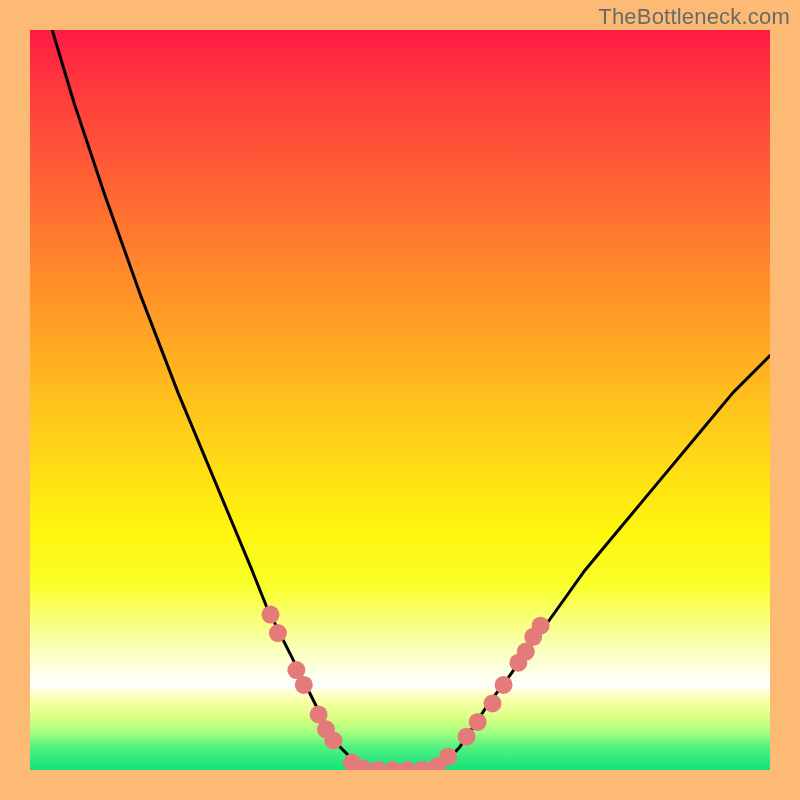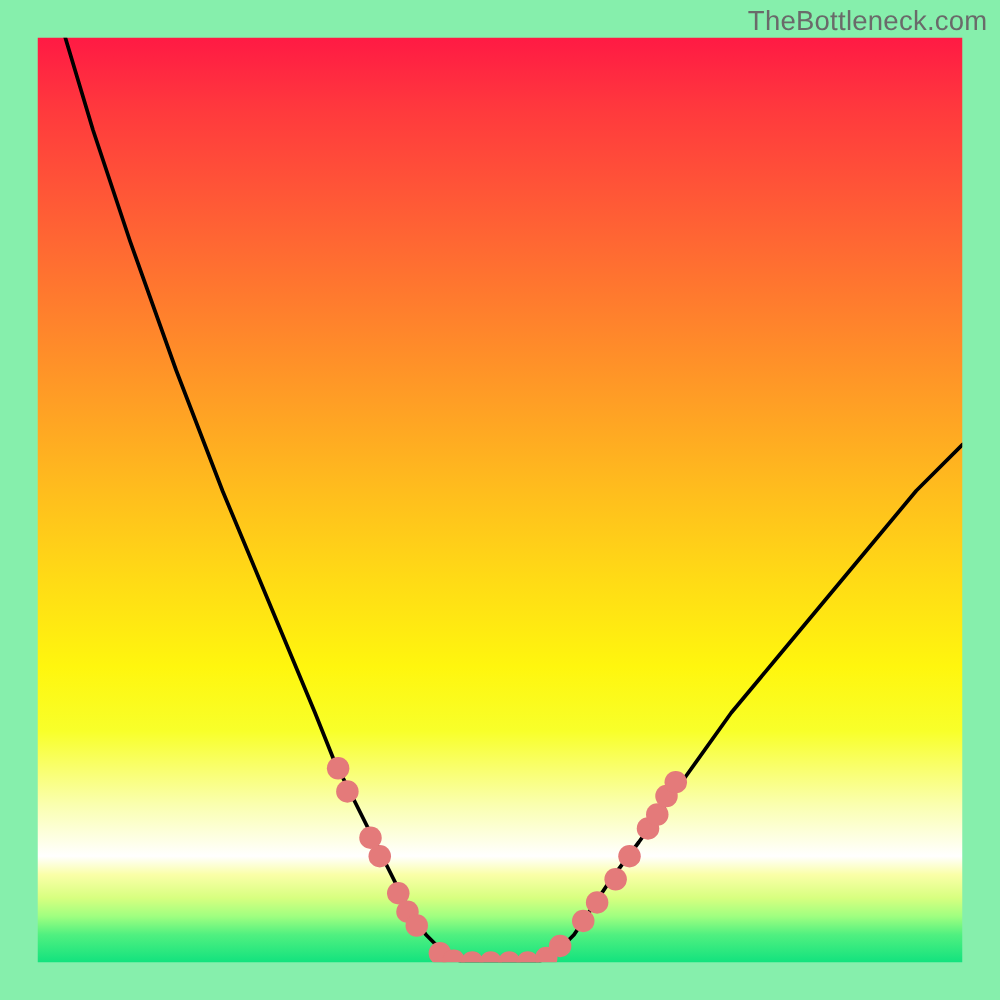--- a/index.html
+++ b/index.html
@@ -10,21 +10,21 @@
     overflow: hidden;
     background: #000;
     font-family: Arial, Helvetica, sans-serif;
   }
   .frame {
     position: absolute;
     left: 0;
     top: 0;
     width: 800px;
     height: 800px;
-    background: #86efac;
+    background: #fdba74;
   }
   .plot-area {
     position: absolute;
     left: 30px;
     top: 30px;
     width: 740px;
     height: 740px;
     overflow: hidden;
   }
   .gradient {

